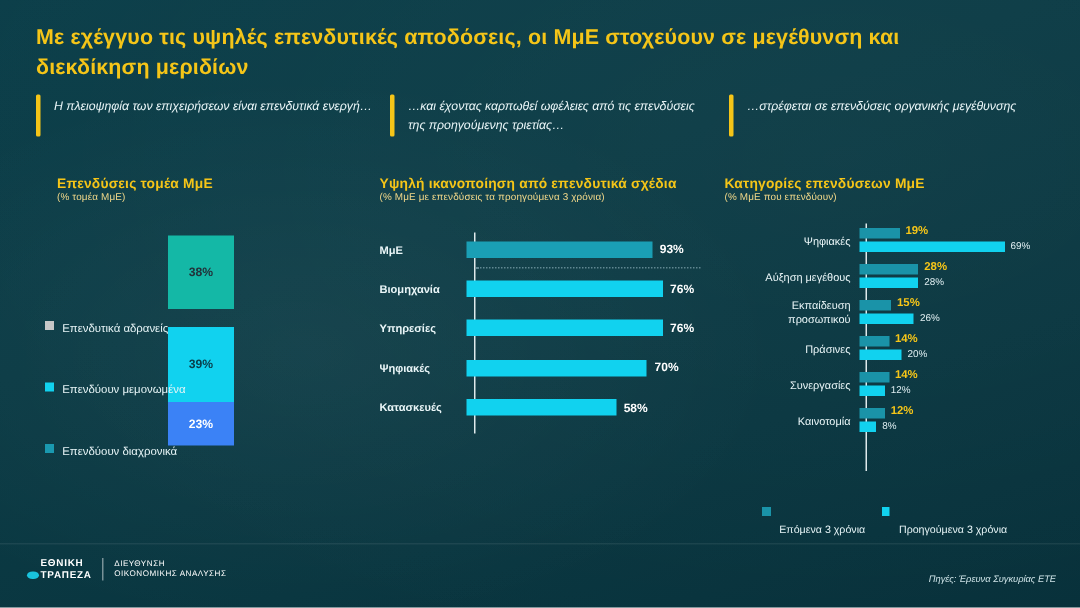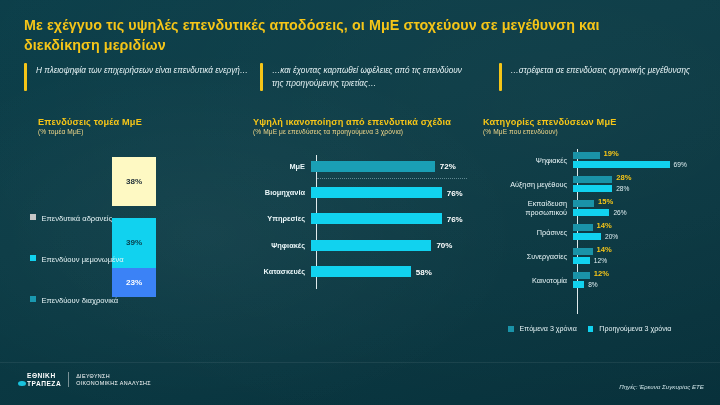--- a/index.html
+++ b/index.html
@@ -20,21 +20,21 @@
   .slide { position: relative; width: 720px; height: 405px; }
 
   
   .headline {
     position: absolute; left: 24px; top: 16px; width: 600px;
     font-size: 14.3px; font-weight: bold; line-height: 1.38;
     color: #f5c518; letter-spacing: .1px;
   }
 
   .blurbs { position: absolute; left: 24px; top: 63px; width: 678px; display: flex; gap: 0; }
-  .blurb { display: flex; align-items: stretch; justify-content: flex-end; }
+  .blurb { display: flex; align-items: stretch; }
   .blurb.b1 { width: 236px; }
   .blurb.b2 { width: 226px; }
   .blurb.b3 { width: 216px; }
   .blurb-bar { width: 3px; background: #f5c518; flex: 0 0 3px; border-radius: 1px; }
   .blurb-txt {
     padding-left: 9px; padding-right: 12px;
     font-size: 8.2px; font-style: italic; line-height: 1.62;
     color: #e9f5f7; padding-top: 1px;
   }
 
@@ -50,39 +50,39 @@
 
   
   #panel1 { left: 38px; width: 212px; }
   .stack-wrap { position: relative; margin: 22px 0 0 0; height: 145px; }
   .stack {
     position: absolute; left: 74px; top: 0; width: 44px; height: 140px;
     display: flex; flex-direction: column;
   }
   .seg { display: flex; align-items: center; justify-content: center; }
   .seg span { font-size: 8.1px; font-weight: bold; }
-  .seg.s-grey { background: #fef9c3; color: #23323a; }
+  .seg.s-grey { background: #14b8a6; color: #23323a; }
   .seg.s-cyan { background: #11d2ef; color: #0a3d49; }
   .seg.s-teal { background: #3b82f6; color: #ffffff; }
 
   .legend1 { position: absolute; left: 30px; top: 182px; }
   .legend1 .lg-row { display: flex; align-items: flex-start; margin-bottom: 7.5px; margin-top: 32px; }
   .lg-sq { width: 5.5px; height: 5.5px; margin-right: 6px; flex: 0 0 5.5px; }
   .lg-lab { font-size: 7.6px; color: #e6f4f6; white-space: nowrap; }
 
   
   #panel2 { left: 253px; width: 222px; }
   .chart2 { position: relative; margin-top: 18px; height: 140px; }
   .axis2 {
     position: absolute; left: 63px; top: 2px; width: 1px; height: 134px;
     background: #dfeaec;
   }
   .row2 { position: relative; height: 26.4px; display: flex; align-items: center; }
   .row2 .cat {
-    width: 58px; text-align: right; font-size: 7.4px; font-weight: bold;
+    width: 58px; font-size: 7.4px; font-weight: bold;
     color: #eaf6f8; padding-right: 6px; white-space: nowrap;
   }
   .row2 .barbox { position: relative; flex: 1; height: 11px; }
   .row2 .bar { position: absolute; left: 0; top: 0; height: 11px; background: #11d2ef; }
   .row2.first .bar { background: #1a9fb5; }
   .row2 .val {
     position: absolute; top: 50%; transform: translateY(-50%);
     font-size: 8px; font-weight: bold; color: #ffffff; white-space: nowrap;
   }
   .sep2 {
@@ -105,21 +105,21 @@
   .row3 .grp { position: relative; flex: 1; height: 19px; }
   .bar3 { position: absolute; left: 0; height: 7.6px; }
   .bar3.next { top: 0; background: #1a93a8; }
   .bar3.prev { top: 9.2px; background: #11d2ef; }
   .v3 { position: absolute; font-size: 7.6px; white-space: nowrap; }
   .v3.next { top: -2.5px; font-weight: bold; color: #f5c518; }
   .v3.prev { top: 9.4px; color: #dfeef1; font-size: 6.6px; }
 
   .legend3 { position: absolute; left: 508px; top: 325px; display: flex; align-items: center; gap: 11px; }
   .legend3 .lg-row { display: flex; align-items: center; }
-  .legend3 .lg-lab { font-size: 7.1px; }
+  .legend3 .lg-lab { font-size: 7.1px; margin-top: 24px; }
 
   
   .footer-rule {
     position: absolute; left: 0; right: 0; top: 362px; height: 1px;
     background: rgba(255,255,255,0.07);
   }
   .logo { position: absolute; left: 18px; top: 372px; display: flex; align-items: center; }
   .logo-mark { display: flex; flex-direction: column; line-height: 1.08; }
   .logo-l1 { font-size: 6.6px; font-weight: bold; color: #ffffff; letter-spacing: .5px; padding-left: 9px;}
   .logo-l2row { display: flex; align-items: center; }
@@ -143,21 +143,21 @@
 
   <div class="headline">Με εχέγγυο τις υψηλές επενδυτικές αποδόσεις, οι ΜμΕ στοχεύουν σε μεγέθυνση και διεκδίκηση μεριδίων</div>
 
   <div class="blurbs">
     <div class="blurb b1">
       <div class="blurb-bar"></div>
       <div class="blurb-txt">Η πλειοψηφία των επιχειρήσεων είναι επενδυτικά ενεργή…</div>
     </div>
     <div class="blurb b2">
       <div class="blurb-bar"></div>
-      <div class="blurb-txt">…και έχοντας καρπωθεί ωφέλειες από τις επενδύουν της προηγούμενης τριετίας…</div>
+      <div class="blurb-txt">…και έχοντας καρπωθεί ωφέλειες από τις επενδύσεις της προηγούμενης τριετίας…</div>
     </div>
     <div class="blurb b3">
       <div class="blurb-bar"></div>
       <div class="blurb-txt">…στρέφεται σε επενδύσεις οργανικής μεγέθυνσης</div>
     </div>
   </div>
 
   <div class="panel" id="panel1">
     <div class="panel-title">Επενδύσεις τομέα ΜμΕ</div>
     <div class="panel-sub">(% τομέα ΜμΕ)</div>
@@ -193,21 +193,21 @@
   <div class="panel" id="panel2">
     <div class="panel-title">Υψηλή ικανοποίηση από επενδυτικά σχέδια</div>
     <div class="panel-sub">(% ΜμΕ με επενδύσεις τα προηγούμενα 3 χρόνια)</div>
     <div class="chart2">
       <div class="axis2"></div>
       <div id="rows2">
           <div class="row2 first">
             <span class="cat">ΜμΕ</span>
             <span class="barbox">
               <span class="bar" style="width: 123.84px; background: rgb(26, 159, 181);"></span>
-              <span class="val" style="left: 128.84px;">72%</span>
+              <span class="val" style="left: 128.84px;">93%</span>
             </span>
           </div>
           <div class="row2">
             <span class="cat">Βιομηχανία</span>
             <span class="barbox">
               <span class="bar" style="width: 130.72px; background: rgb(17, 210, 239);"></span>
               <span class="val" style="left: 135.72px;">76%</span>
             </span>
           </div>
           <div class="row2">

